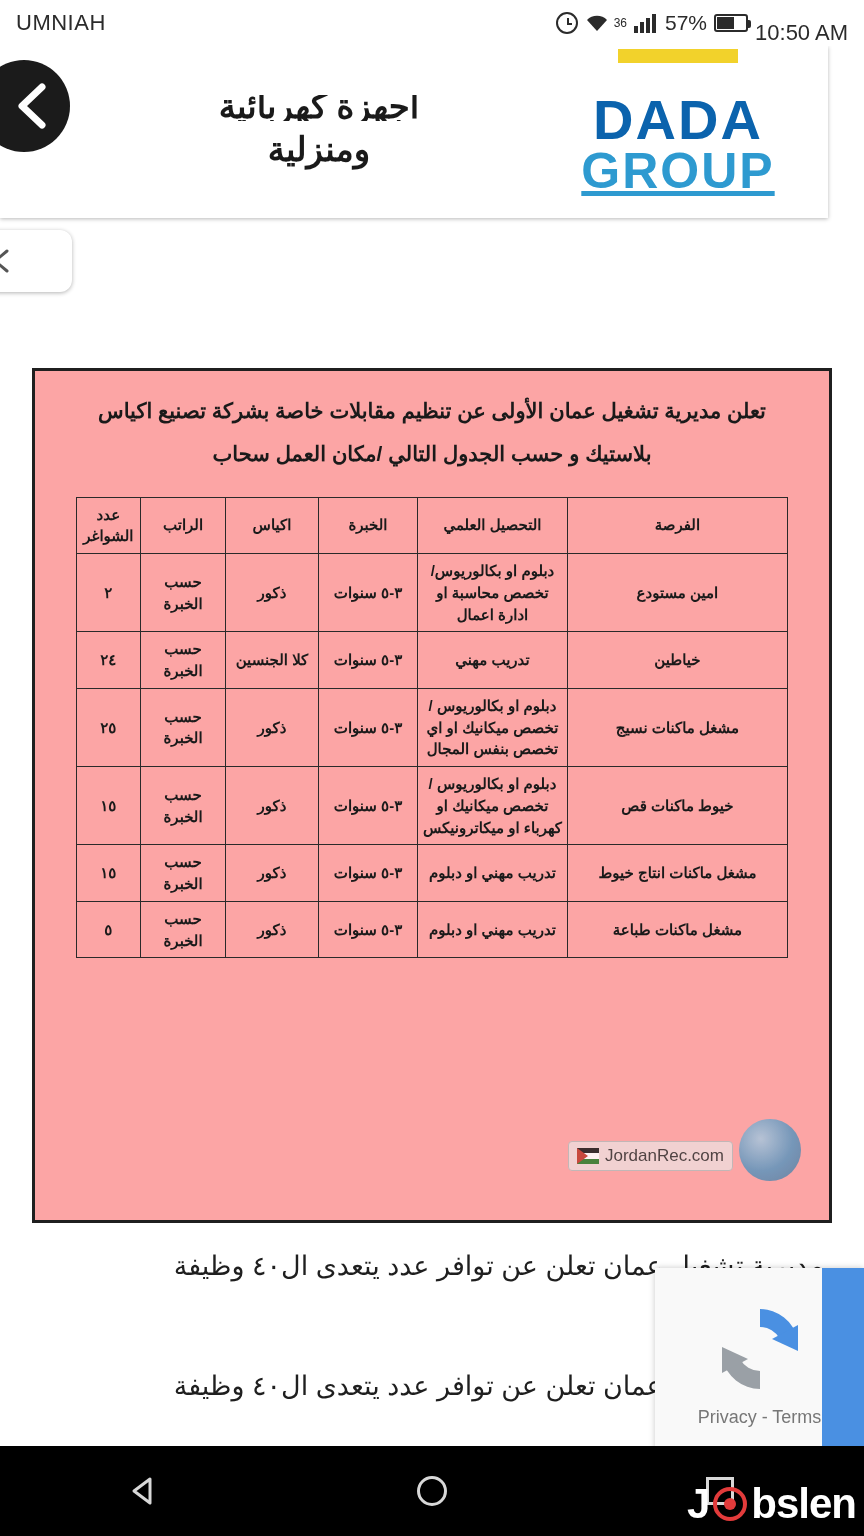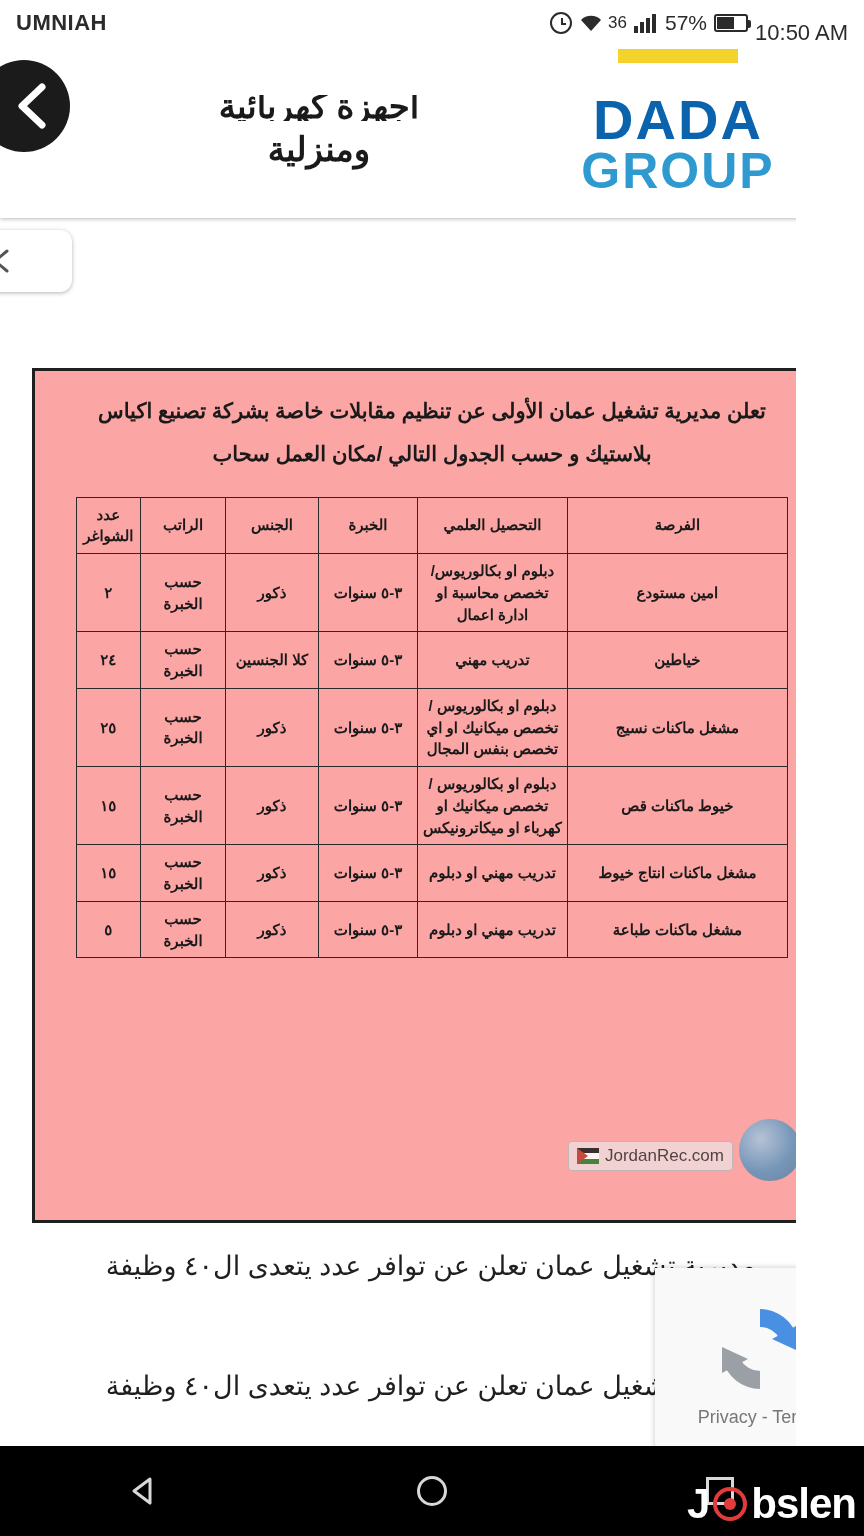--- a/index.html
+++ b/index.html
@@ -28,21 +28,20 @@
     font-size: 21px;
   }
   .status-left {
     display: flex;
     align-items: center;
     gap: 8px;
   }
   .carrier {
     font-size: 22px;
     letter-spacing: .5px;
-    font-weight: bold;
   }
   .status-right {
     display: flex;
     align-items: center;
     gap: 7px;
   }
   .icon-alarm, .icon-wifi, .icon-signal, .icon-battery {
     display: inline-block;
     position: relative;
   }
@@ -63,21 +62,21 @@
     content: "";
     position: absolute;
     left: 9px; top: 9px;
     width: 5px; height: 2px;
     background: #2b2b2b;
   }
   .icon-wifi {
     width: 24px; height: 20px;
   }
   .net-label {
-    font-size: 17px;
+    font-size: 12px;
     vertical-align: super;
     margin-left: -2px;
   }
   .icon-signal {
     width: 24px; height: 20px;
     display: inline-flex;
     align-items: flex-end;
     gap: 2px;
   }
   .icon-signal i {
@@ -110,21 +109,21 @@
     width: 55%;
     background: #2b2b2b;
   }
   .clock { font-size: 22px; margin-top: 20px; }
 
   
   .page {
     position: absolute;
     top: 46px;
     left: 0;
-    width: 796px;
+    width: 864px;
     height: 1400px;
     background: #ffffff;
     overflow: hidden;
   }
 
   
   .head-card {
     position: absolute;
     left: 0; top: 0;
     width: 828px;
@@ -182,20 +181,21 @@
     font-size: 56px;
     font-weight: bold;
     letter-spacing: 2px;
     color: #0b63ad;
   }
   .logo-group {
     font-size: 50px;
     font-weight: bold;
     letter-spacing: 2px;
     color: #2e9ad0;
+    text-decoration: underline;
   }
 
   
   .back-btn {
     position: absolute;
     left: -22px; top: 14px;
     width: 92px; height: 92px;
     border-radius: 50%;
     background: #1b1b1b;
     display: flex;
@@ -488,21 +488,21 @@
           <col class="c-exp">
           <col class="c-sex">
           <col class="c-sal">
           <col class="c-num">
       </colgroup>
       <thead>
         <tr>
           <th>الفرصة</th>
           <th>التحصيل العلمي</th>
           <th>الخبرة</th>
-          <th>الجنس</th>
+          <th>اكياس</th>
           <th>الراتب</th>
           <th>عدد الشواغر</th>
         </tr>
       </thead>
       <tbody>
         <tr>
           <td>امين مستودع</td>
           <td>دبلوم او بكالوريوس/تخصص محاسبة او ادارة اعمال</td>
           <td>٣-٥ سنوات</td>
           <td>ذكور</td>

